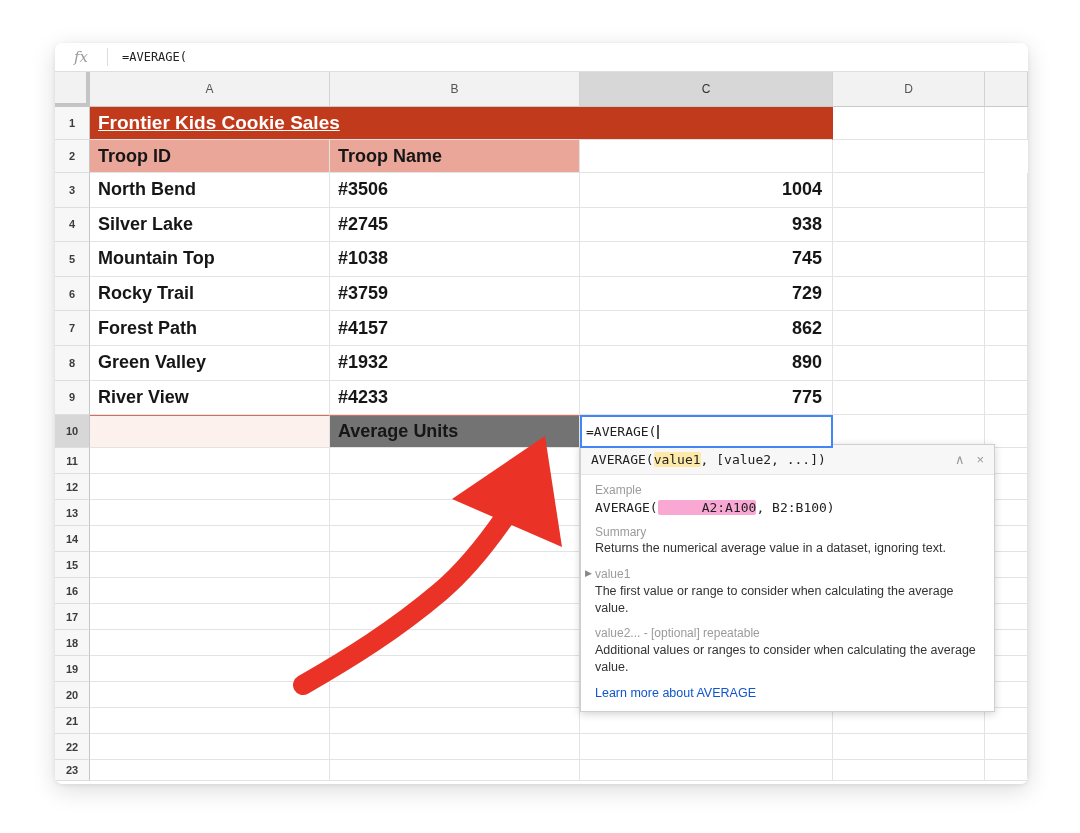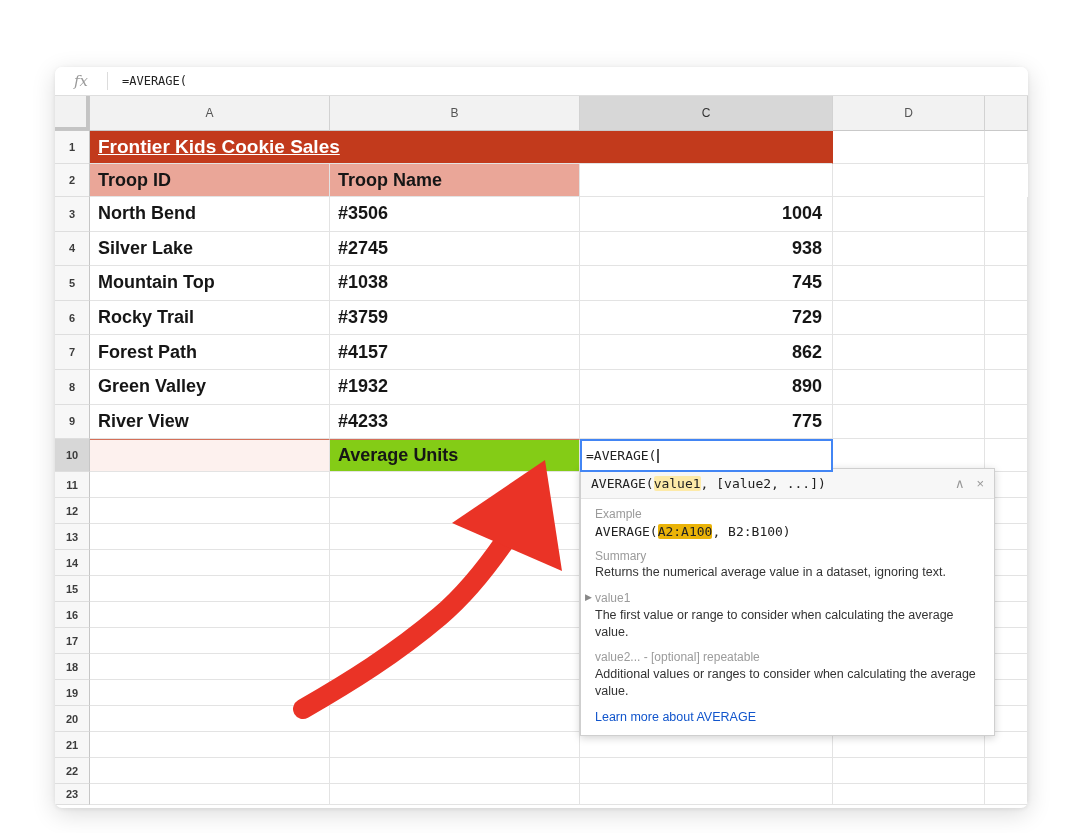--- a/index.html
+++ b/index.html
@@ -1,17 +1,17 @@
 <!DOCTYPE html>
 <html><head>
 <meta charset="utf-8">
 <style>
   * { margin:0; padding:0; box-sizing:border-box; }
   html,body { width:1080px; height:833px; background:#ffffff; font-family:"Liberation Sans", sans-serif; overflow:hidden; }
-  .page { position:relative; width:1080px; height:636px; background:#fff;margin-top:24px; }
+  .page { position:relative; width:1080px; height:636px; background:#fff; }
 
   .card {
     position:absolute; left:55px; top:43px; width:973px; height:741px;
     background:#fff; border-radius:7px; overflow:hidden;
     box-shadow:0 6px 24px rgba(0,0,0,0.14), 0 1px 4px rgba(0,0,0,0.08);
   }
 
   
   .formula-bar { height:29px; display:flex; align-items:center; border-bottom:1px solid #dedede; background:#fff; }
   .fx { width:52px; text-align:center; font-family:"DejaVu Serif", serif; font-style:italic; font-size:15px; color:#9a9a9a; }
@@ -153,21 +153,21 @@
           <div class="rn">9</div>
           <div class="cell">River View</div>
           <div class="cell">#4233</div>
           <div class="cell num">775</div>
           <div class="cell plain"></div>
           <div class="cell plain"></div>
         </div>
         <div class="grow h1">
           <div class="rn sel">10</div>
           <div class="cell footc" style="background: rgb(253, 241, 238);"></div>
-          <div class="cell footc" style="background: #84cc16;">Average Units</div>
+          <div class="cell footc" style="background: #737373;">Average Units</div>
           <div class="cell active" style="border-color: rgb(66, 133, 244);">
             <div class="" style="display: inline;">=AVERAGE(</div>
             <div class="caret"></div>
             <div class="badge" style="border-color: rgb(66, 133, 244); color: rgb(66, 133, 244);">?</div>
           </div>
           <div class="cell plain"></div>
           <div class="cell plain"></div>
         </div>
         <div class="grow h3">
           <div class="rn">11</div>
@@ -276,21 +276,21 @@
       </div>
 
     <div class="tooltip">
       <div class="tt-head">
         <div class="tt-sig"><span>AVERAGE(</span><span class="hl" style="background: rgb(253, 234, 168);">value1</span><span>, [value2, ...])</span></div>
         <span class="tt-ic">∧</span>
         <span class="tt-ic">×</span>
       </div>
       <div class="tt-body">
         <div class="tt-label">Example</div>
-        <div class="tt-mono"><span>AVERAGE(</span><span class="hl" style="background: #eab308;">A2:A100</span><span>, B2:B100)</span></div>
+        <div class="tt-mono"><span>AVERAGE(</span><span class="hl" style="background: #f9a8d4; padding-left: 44px;">A2:A100</span><span>, B2:B100)</span></div>
         <div class="tt-label mt">Summary</div>
         <div class="tt-text">Returns the numerical average value in a dataset, ignoring text.</div>
         <div class="tt-param mt">
           <span class="tt-caret">▶</span>
           <div class="tt-label">value1</div>
           <div class="tt-text">The first value or range to consider when calculating the average value.</div>
         </div>
         <div class="tt-param mt">
           <div class="tt-label">value2... - [optional] repeatable</div>
           <div class="tt-text">Additional values or ranges to consider when calculating the average value.</div>

